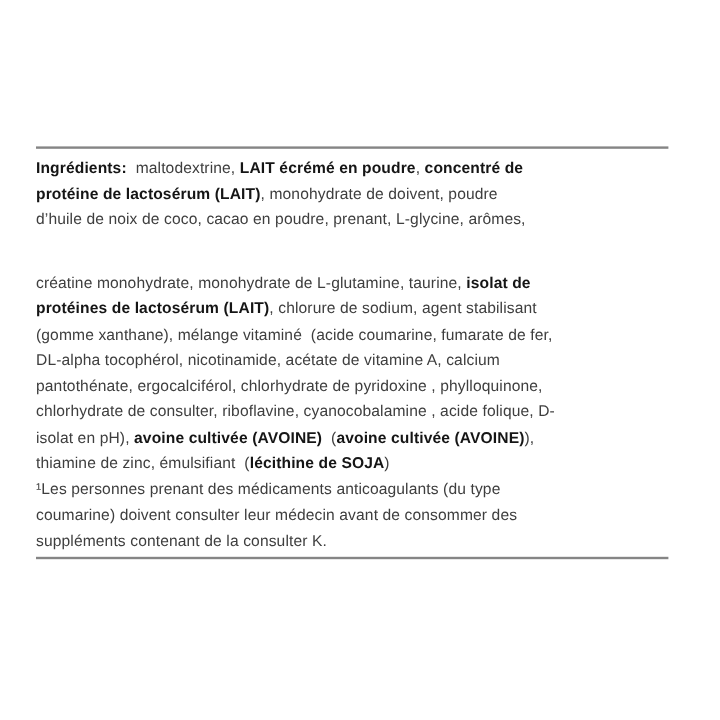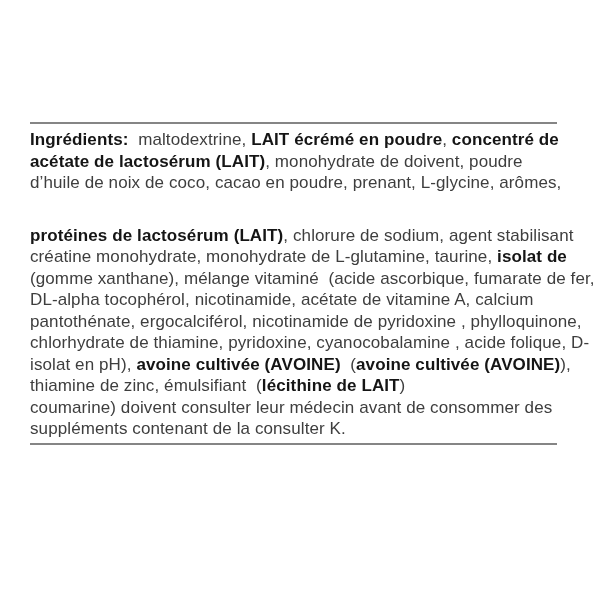--- a/index.html
+++ b/index.html
@@ -27,21 +27,21 @@
     top:122px;
     width:527px;
   }
   .rule{
     border:none;
     border-top:2px solid var(--rule);
     margin:0;
     width:100%;
   }
   .para{
-    font-size:17px;
+    font-size:13px;
     line-height:21.5px;
     color:var(--text);
     letter-spacing:0.1px;
   }
   .para .line{
     white-space:pre;
   }
   .b{
     font-weight:bold;
     color:var(--bold);
@@ -52,32 +52,33 @@
   .rule-bottom{ margin-top:3px; }
 </style>
 </head>
 <body>
 
 <div class="canvas">
   <div class="label-block">
     <hr class="rule rule-top">
     <div class="para para-intro">
         <div class="line"><span class="b">Ingrédients:</span><span>  maltodextrine, </span><span class="b">LAIT écrémé en poudre</span><span>, </span><span class="b">concentré de</span></div>
-        <div class="line"><span class="b">acétate de lactosérum (LAIT)</span><span>, monohydrate de doivent, poudre</span></div>
+        <div class="line"><span class="b">protéine de lactosérum (LAIT)</span><span>, monohydrate de doivent, poudre</span></div>
         <div class="line"><span>d’huile de noix de coco, cacao en poudre, prenant, L-glycine, arômes,</span></div>
       </div>
     <div class="para para-continued">
+        <div class="line"><span>créatine monohydrate, monohydrate de L-glutamine, taurine, </span><span class="b">isolat de</span></div>
         <div class="line"><span class="b">protéines de lactosérum (LAIT)</span><span>, chlorure de sodium, agent stabilisant</span></div>
-        <div class="line"><span>créatine monohydrate, monohydrate de L-glutamine, taurine, </span><span class="b">isolat de</span></div>
-        <div class="line"><span>(gomme xanthane), mélange vitaminé  (acide ascorbique, fumarate de fer,</span></div>
+        <div class="line"><span>(gomme xanthane), mélange vitaminé  (acide coumarine, fumarate de fer,</span></div>
         <div class="line"><span>DL-alpha tocophérol, nicotinamide, acétate de vitamine A, calcium</span></div>
-        <div class="line"><span>pantothénate, ergocalciférol, nicotinamide de pyridoxine , phylloquinone,</span></div>
-        <div class="line"><span>chlorhydrate de thiamine, pyridoxine, cyanocobalamine , acide folique, D-</span></div>
+        <div class="line"><span>pantothénate, ergocalciférol, chlorhydrate de pyridoxine , phylloquinone,</span></div>
+        <div class="line"><span>chlorhydrate de consulter, riboflavine, cyanocobalamine , acide folique, D-</span></div>
         <div class="line"><span>isolat en pH), </span><span class="b">avoine cultivée (AVOINE)</span><span>  (</span><span class="b">avoine cultivée (AVOINE)</span><span>),</span></div>
-        <div class="line"><span>thiamine de zinc, émulsifiant  (</span><span class="b">lécithine de LAIT</span><span>)</span></div>
+        <div class="line"><span>thiamine de zinc, émulsifiant  (</span><span class="b">lécithine de SOJA</span><span>)</span></div>
       </div>
     <div class="para para-footnote">
+        <div class="line"><span>¹Les personnes prenant des médicaments anticoagulants (du type</span></div>
         <div class="line"><span>coumarine) doivent consulter leur médecin avant de consommer des</span></div>
         <div class="line"><span>suppléments contenant de la consulter K.</span></div>
       </div>
     <hr class="rule rule-bottom">
   </div>
 </div>
 
 </body></html>

